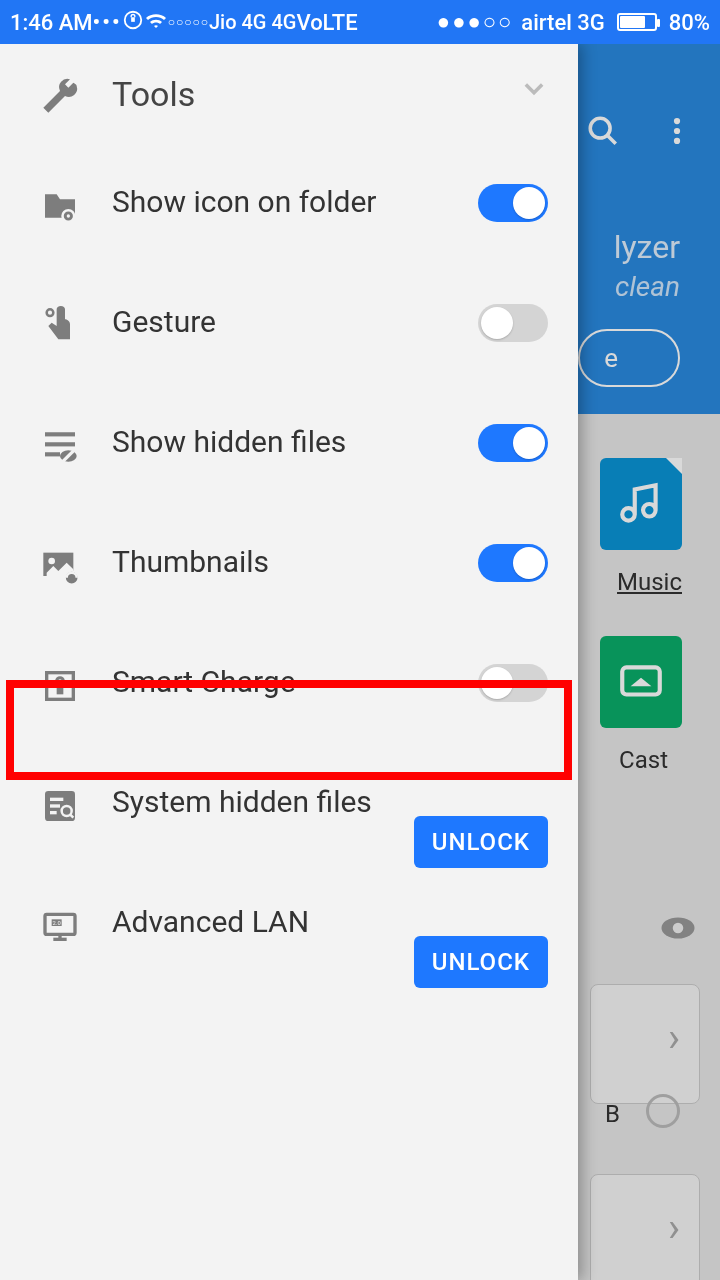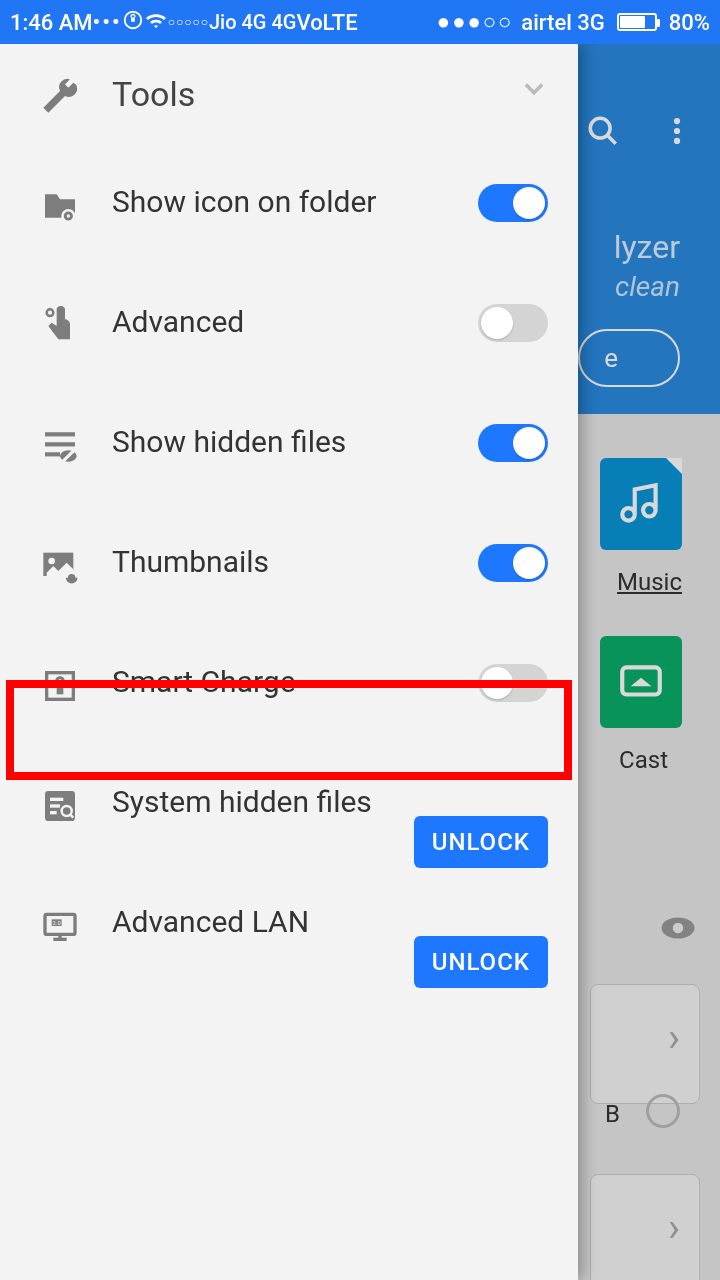--- a/index.html
+++ b/index.html
@@ -213,21 +213,21 @@
   </div>
 
 
   <div class="drawer-section">
     <span class="drawer-icon">
       <svg viewBox="0 0 24 24">
           <path d="M10 2v10l-3-2-2 2 6 8h7v-9c0-2-2-3-3-3V2c0-1-1-2-2.5-2S10 1 10 2z"></path>
           <circle cx="6" cy="4" r="2" fill="none" stroke="#7d7d7d" stroke-width="1.5"></circle>
         </svg>
     </span>
-    <span class="drawer-label">Advanced</span>
+    <span class="drawer-label">Gesture</span>
     <span class="toggle off">
         <span class="knob"></span>
       </span>
   </div>
 
   <div class="drawer-section">
     <span class="drawer-icon">
       <svg viewBox="0 0 24 24">
           <line x1="3" y1="5" x2="21" y2="5" stroke="#7d7d7d" stroke-width="2.5"></line>
           <line x1="3" y1="11" x2="21" y2="11" stroke="#7d7d7d" stroke-width="2.5"></line>

